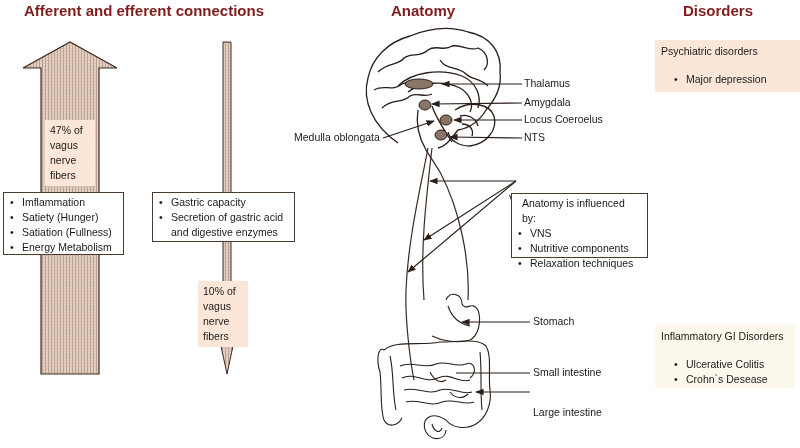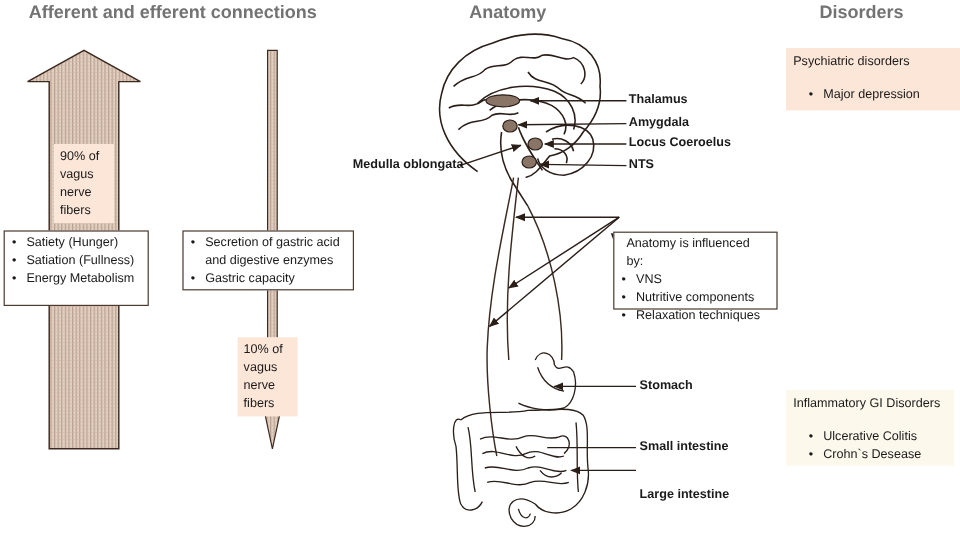--- a/index.html
+++ b/index.html
@@ -1,29 +1,29 @@
 <!DOCTYPE html>
 <html><head>
 <meta charset="utf-8">
 <style>
   html, body { margin:0; padding:0; background:#ffffff; }
   body { width:800px; height:448px; position:relative; overflow:hidden;
          font-family:"Liberation Sans", "DejaVu Sans", sans-serif; color:#1a1a1a; }
   .abs { position:absolute; }
-  .heading { font-weight:bold; font-size:15px; color:#737373; white-space:nowrap; }
+  .heading { font-weight:bold; font-size:15px; color:#7f1d1d; white-space:nowrap; }
   .box { position:absolute; background:#fff; border:1px solid #4a3a30; font-size:10.5px; line-height:15px; padding:2px 6px 2px 6px; box-sizing:border-box; }
   .box ul { list-style:none; margin:0; padding:0; }
   .box li { position:relative; padding-left:12px; }
   .box li::before { content:"•"; position:absolute; left:0; top:0; }
   .peach { position:absolute; background:#fce6d8; font-size:10.5px; line-height:15px; padding:4px 6px; box-sizing:border-box; }
   .cream { position:absolute; background:#fdf8ec; font-size:10.5px; line-height:15px; padding:4px 6px; box-sizing:border-box; }
   .peach ul, .cream ul { list-style:none; margin:13px; padding:0; }
   .peach li, .cream li { position:relative; padding-left:12px; }
   .peach li::before, .cream li::before { content:"•"; position:absolute; left:0; }
-  .label { position:absolute; font-size:10.5px; white-space:nowrap; color:#1a1a1a;font-weight:bold; }
+  .label { position:absolute; font-size:10.5px; white-space:nowrap; color:#1a1a1a; }
   .fiber-label { position:absolute; background:#fce6d8; font-size:10.5px; line-height:15px; padding:3px 5px; box-sizing:border-box; }
   svg { position:absolute; left:0; top:0; }
 </style>
 </head>
 <body>
 
 <div class="abs heading" style="left:24px; top:2px;">Afferent and efferent connections</div>
 <div class="abs heading" style="left:391px; top:2px;">Anatomy</div>
 <div class="abs heading" style="left:683px; top:2px;">Disorders</div>
 
@@ -104,37 +104,38 @@
   </g>
 
   <g stroke="#2a1e18" stroke-width="1.2" fill="none">
     <line x1="530" y1="322" x2="462" y2="322" marker-end="url(#ah)"></line>
     <line x1="530" y1="373" x2="456" y2="373"></line>
     <line x1="530" y1="392" x2="476" y2="392" marker-end="url(#ah)"></line>
   </g>
 </svg>
 
 <div class="fiber-label" style="left:45px; top:120px; width:50px;">
-  <div>90% of</div>
+  <div>47% of</div>
   <div>vagus</div>
   <div>nerve</div>
   <div>fibers</div>
 </div>
 <div class="box" style="left:3px; top:192px; width:121px; height:63px;">
   <ul>
+    <li>Imflammation</li>
     <li>Satiety (Hunger)</li>
     <li>Satiation (Fullness)</li>
     <li>Energy Metabolism</li>
   </ul>
 </div>
 
 <div class="box" style="left:152px; top:192px; width:143px; height:50px;">
   <ul>
+    <li>Gastric capacity</li>
     <li><span>Secretion of gastric acid</span><br><span>and digestive enzymes</span></li>
-    <li>Gastric capacity</li>
   </ul>
 </div>
 <div class="fiber-label" style="left:198px; top:281px; width:50px;">
   <div>10% of</div>
   <div>vagus</div>
   <div>nerve</div>
   <div>fibers</div>
 </div>
 
 <div class="label" style="left:524px; top:77px;">Thalamus</div>

